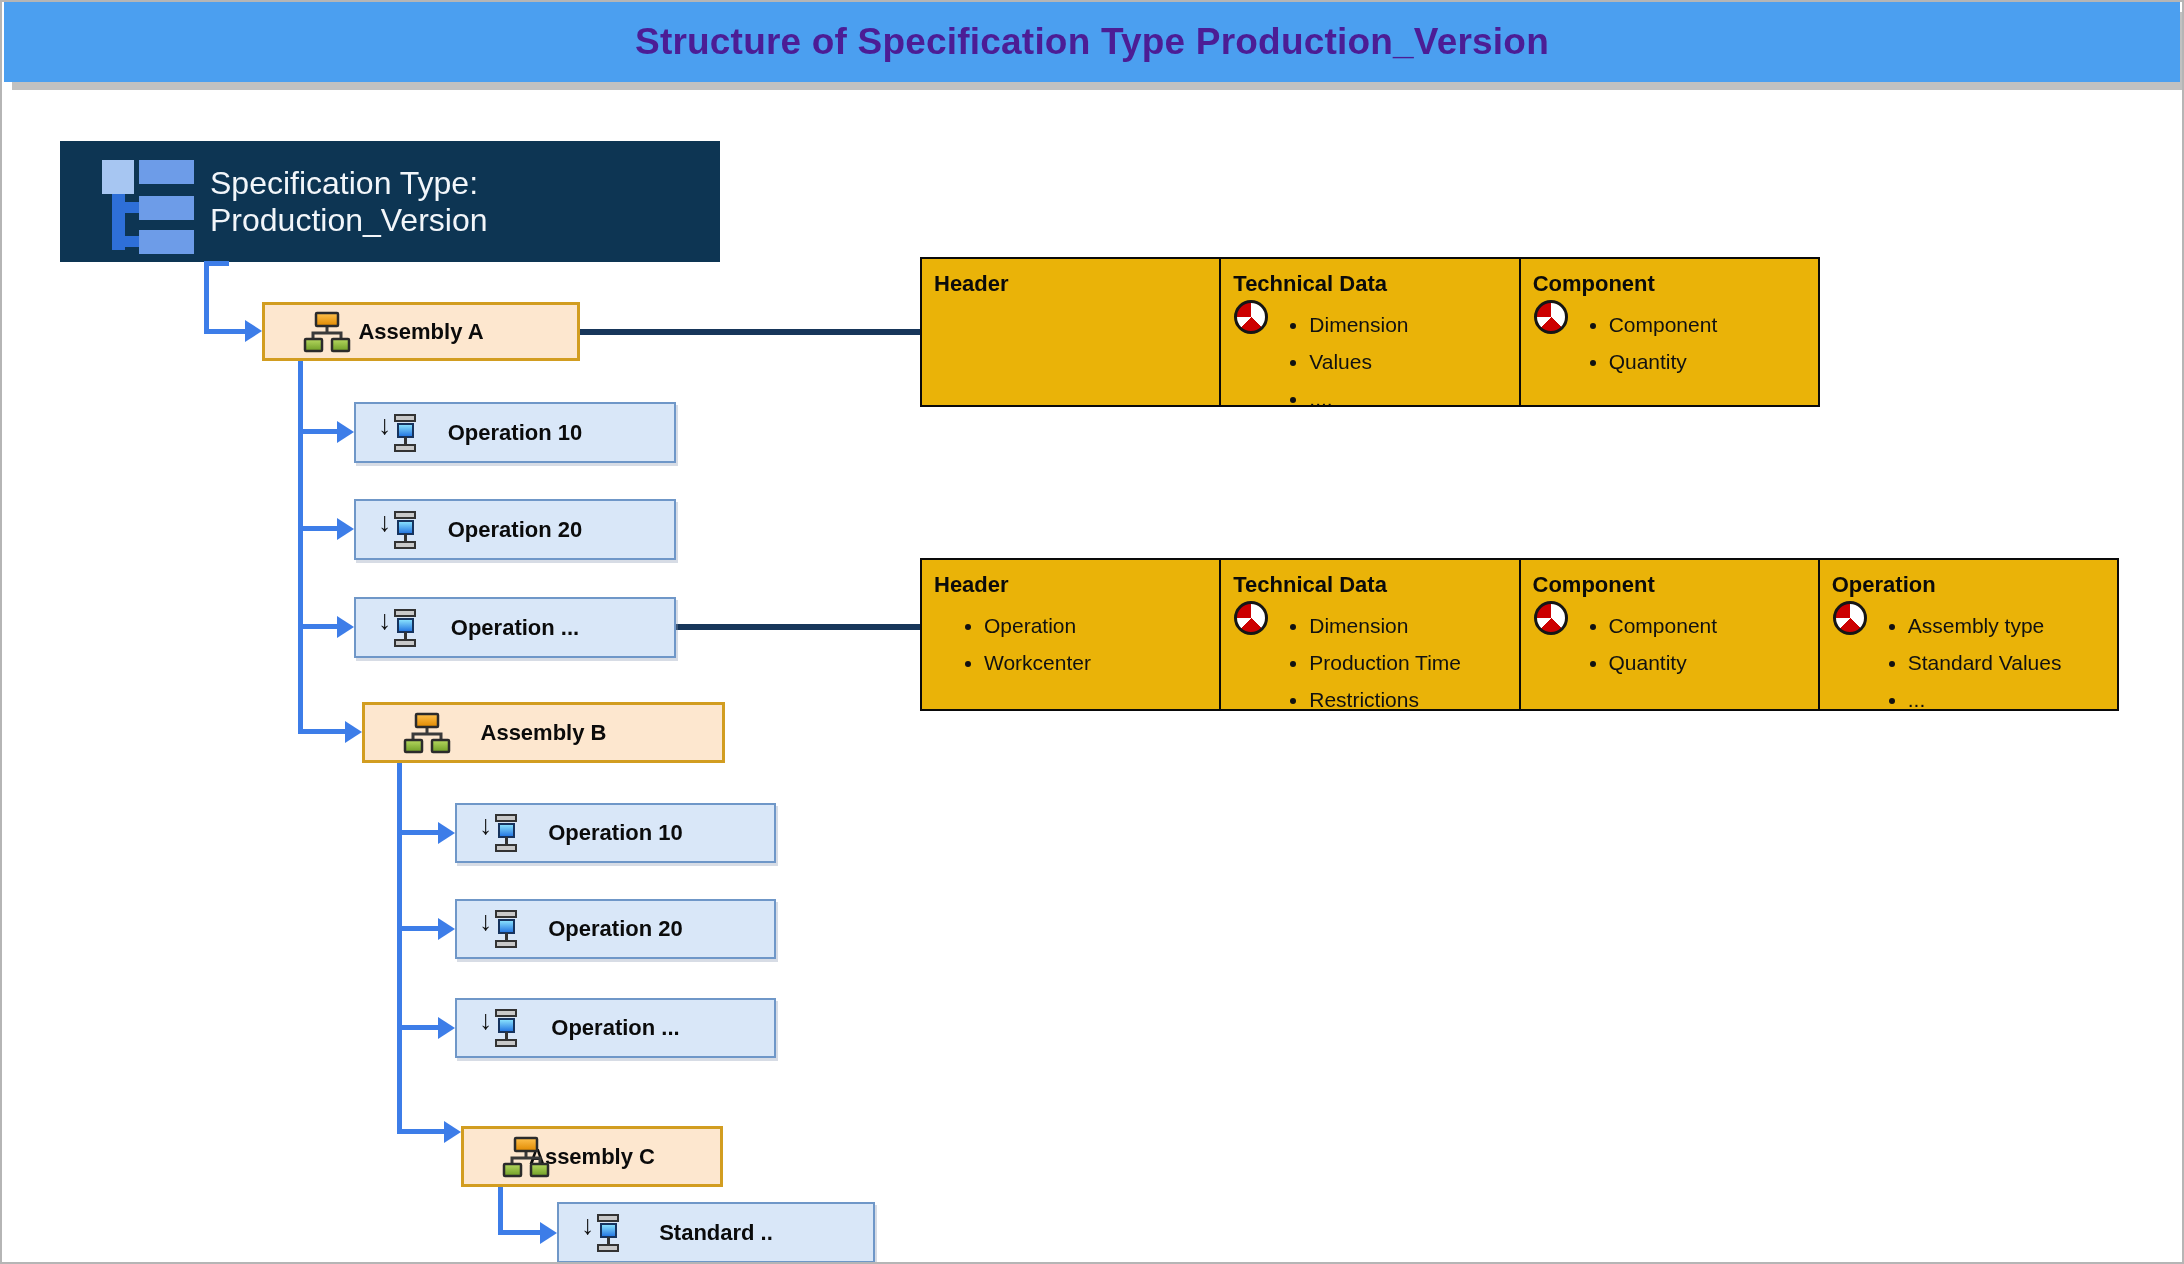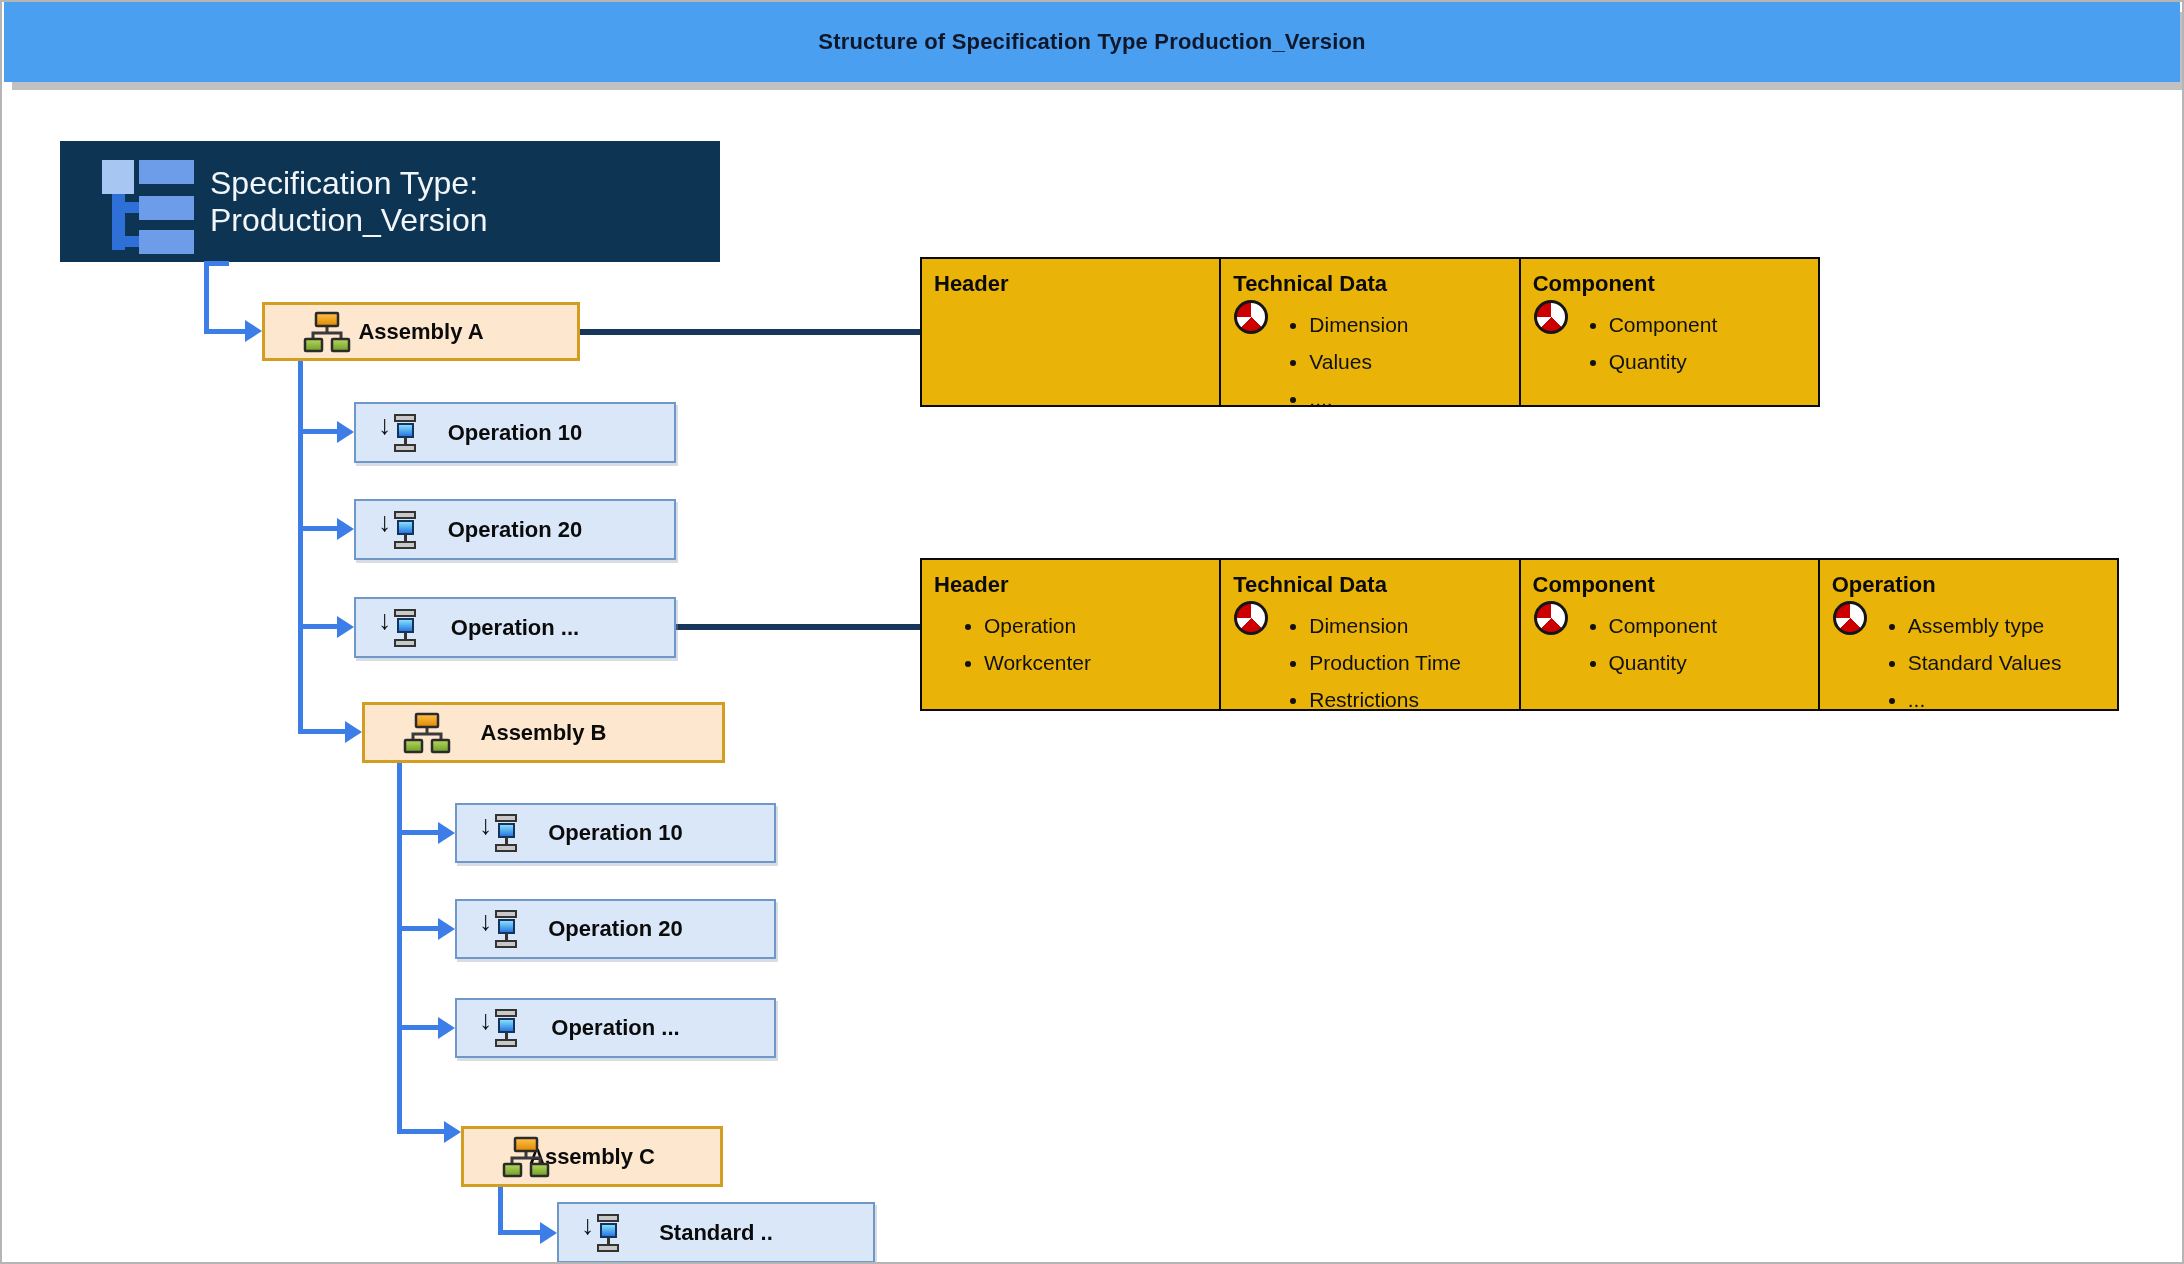--- a/index.html
+++ b/index.html
@@ -5,21 +5,21 @@
   html,body{margin:0;padding:0;background:#ffffff;}
   #canvas{
     position:relative;width:2184px;height:1264px;overflow:hidden;
     background:#ffffff;border:2px solid #b5b5b5;box-sizing:border-box;
     font-family:"Liberation Sans", sans-serif;
   }
   
   .titlebar-shadow{position:absolute;left:10px;top:10px;width:2172px;height:78px;background:#c1c1c1;}
   .titlebar{position:absolute;left:2px;top:0px;width:2176px;height:80px;background:#4b9ff0;
     display:flex;align-items:center;justify-content:center;}
-  .titlebar span{color:#0f172a;font-size:22px;font-weight:bold;letter-spacing:.2px;}
+  .titlebar span{color:#4c1d95;font-size:37px;font-weight:bold;letter-spacing:.2px;}
   
   .specbox{position:absolute;left:58px;top:139px;width:660px;height:121px;background:#0d3553;
     display:flex;align-items:center;}
   .specbox .spec-icon{position:absolute;left:42px;top:13px;}
   .specbox .spec-label{margin-left:150px;color:#f2f6fa;font-size:32px;}
   
   .node{position:absolute;display:flex;align-items:center;justify-content:center;box-sizing:border-box;}
   .node .node-label{font-size:22px;font-weight:bold;color:#0b0b0b;}
   .node.asm{background:#fde7cf;border:3px solid #d29d20;}
   .node.op{background:#d9e7f8;border:2px solid #6f97c8;box-shadow:2px 3px 0 rgba(140,155,180,.35);}

